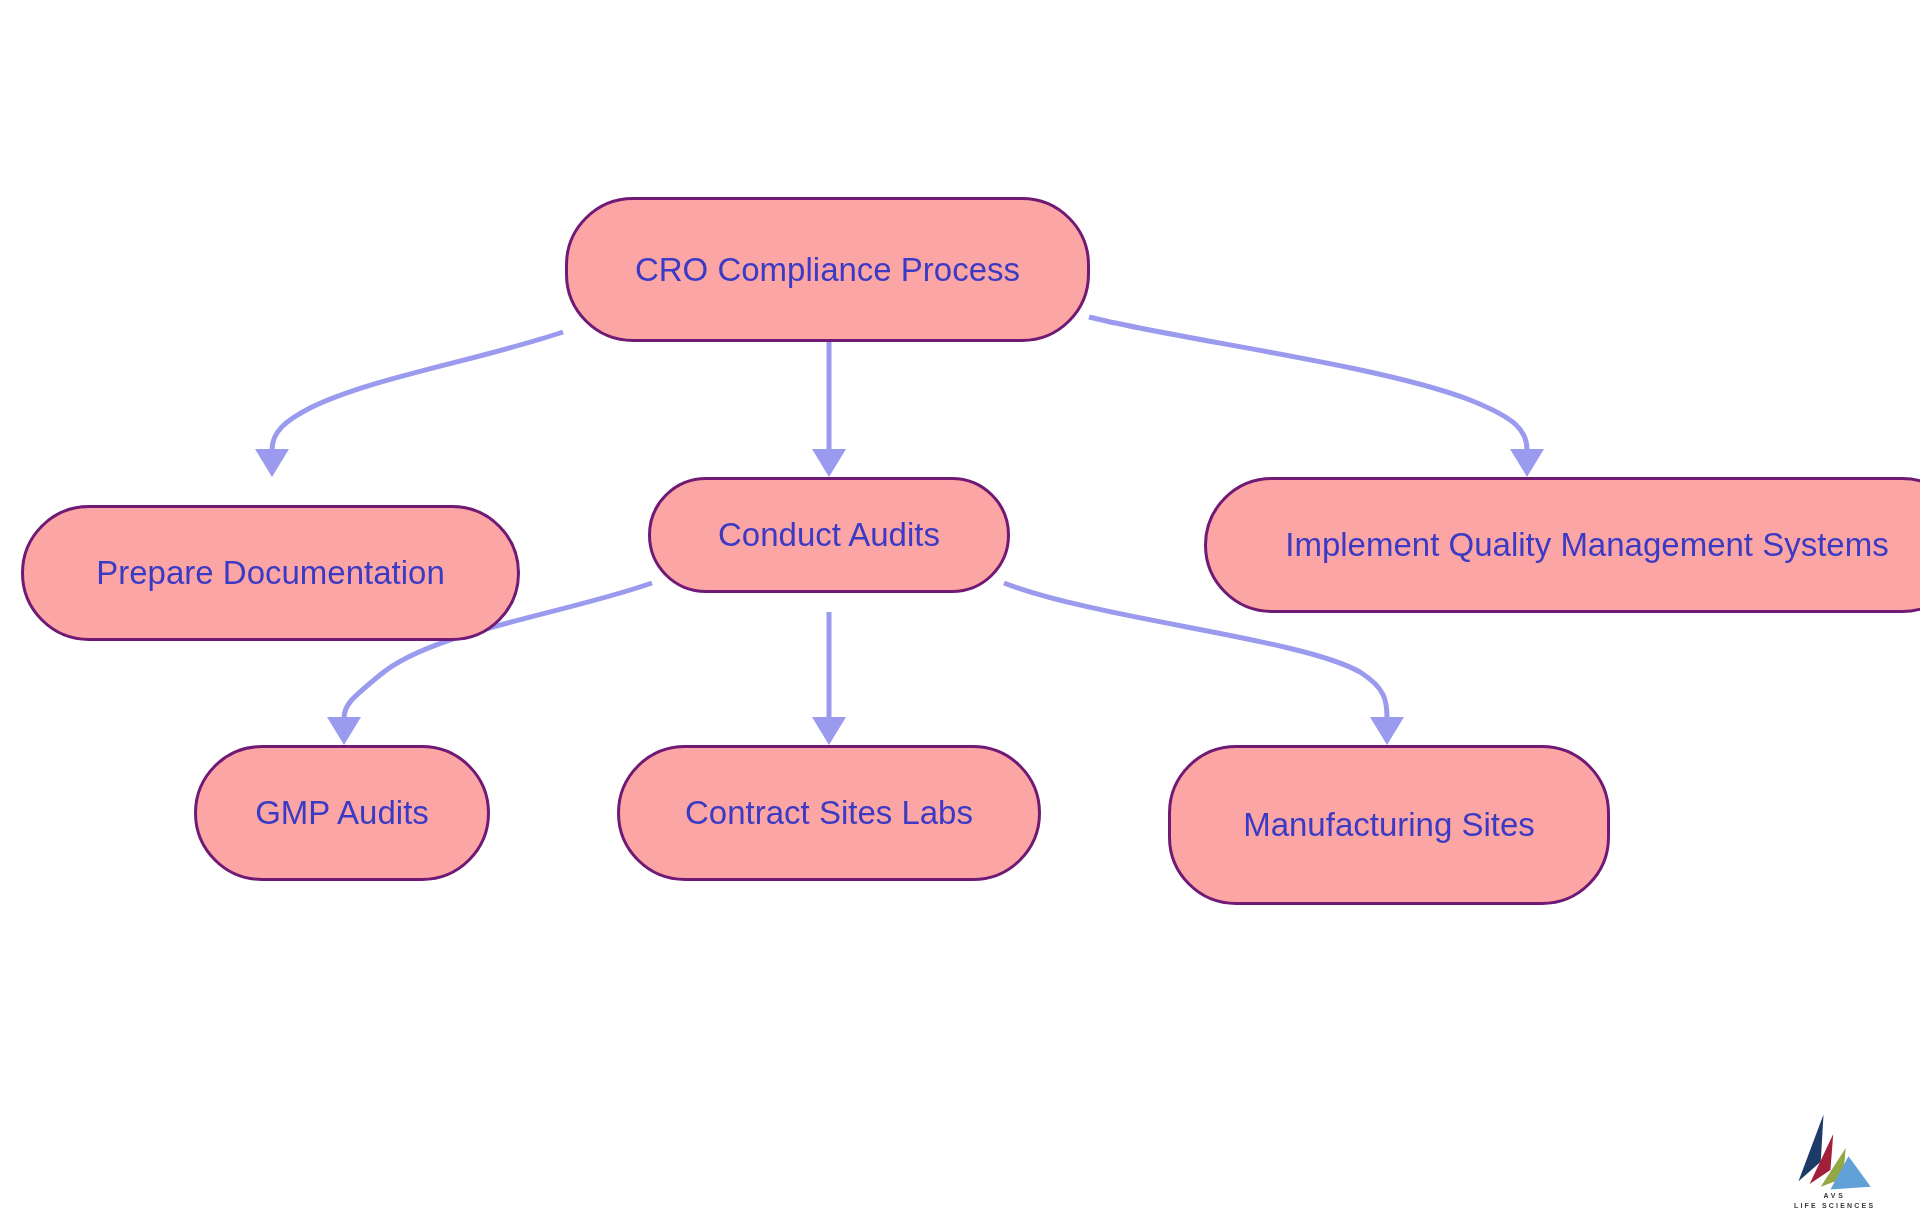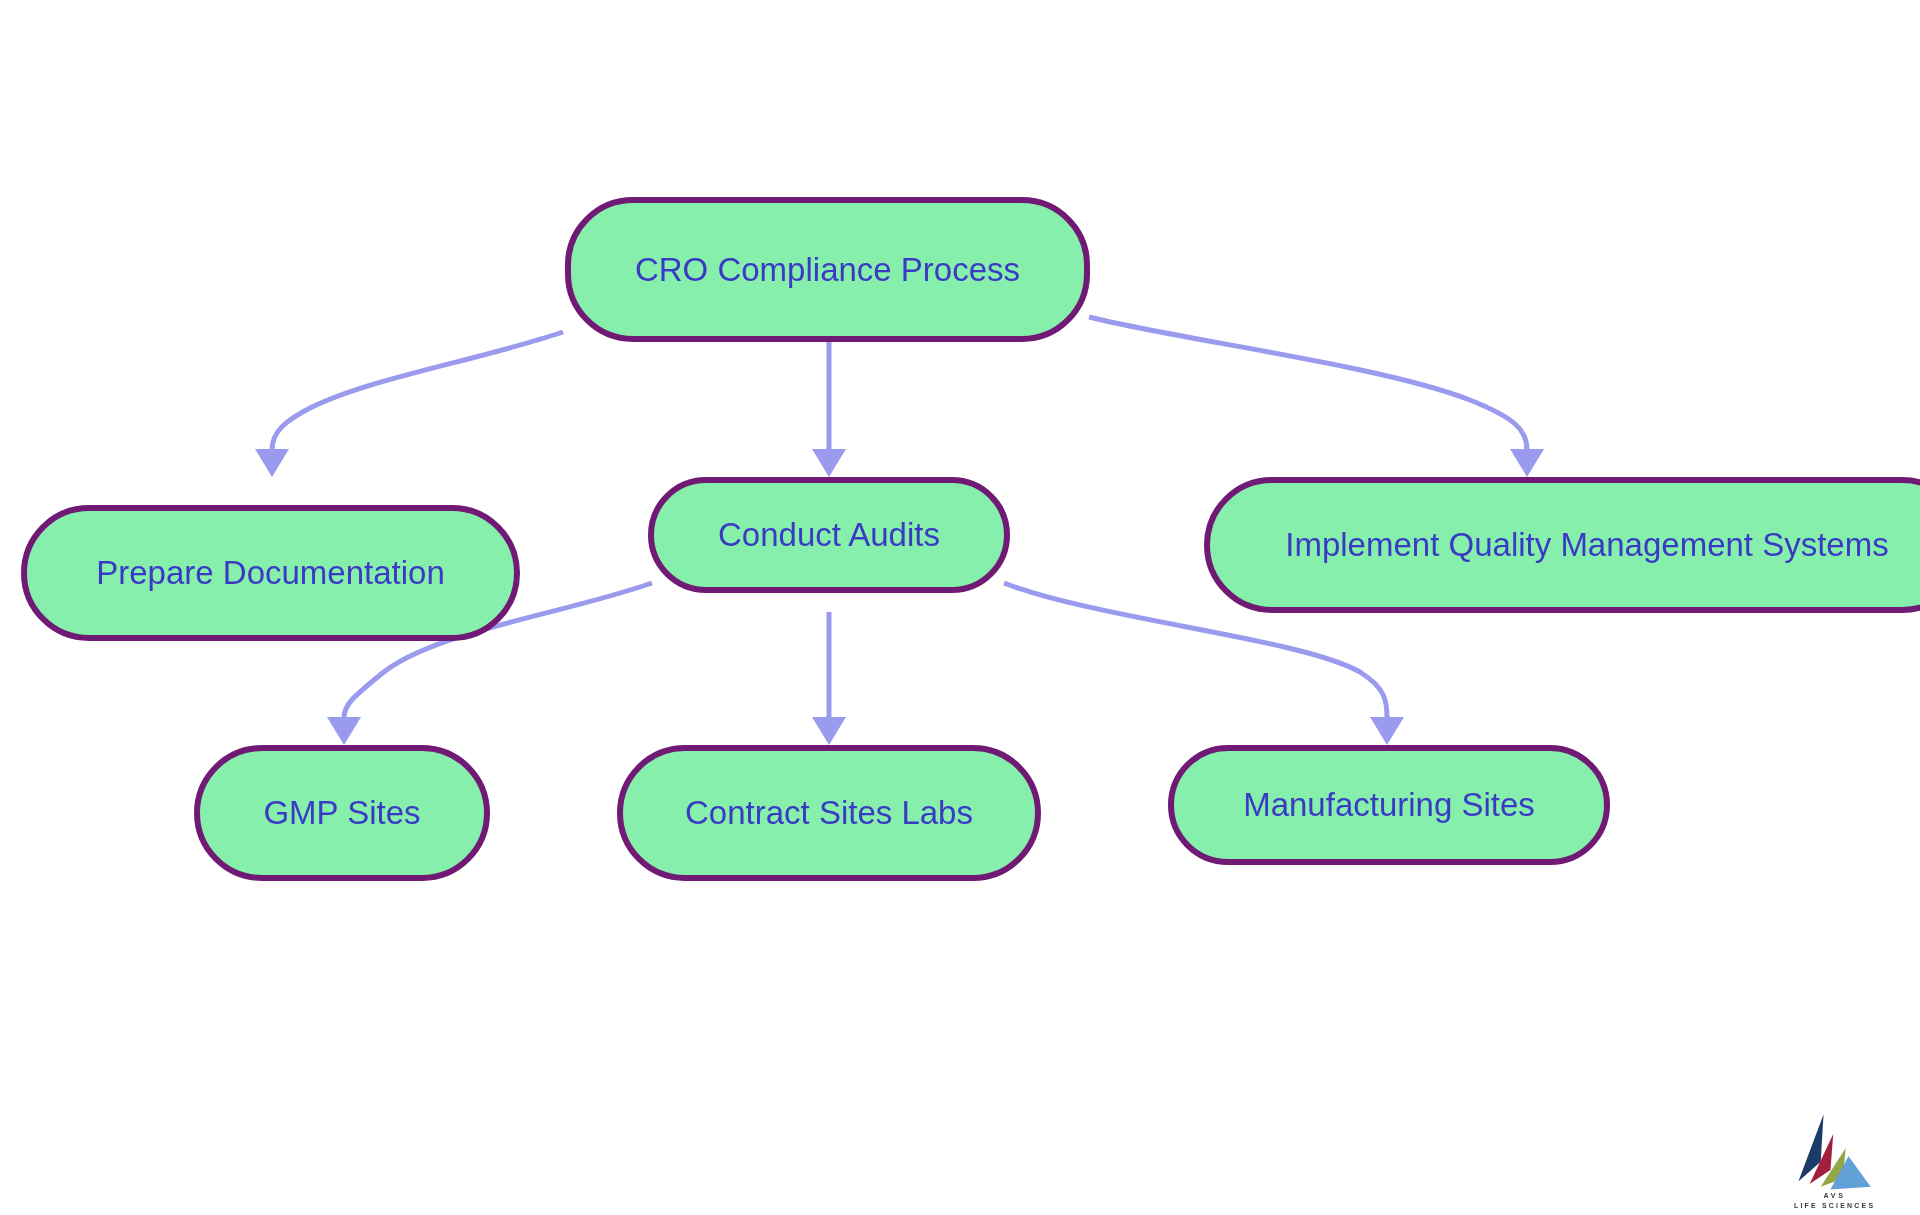--- a/index.html
+++ b/index.html
@@ -25,36 +25,36 @@
   .edge {
     fill: none;
     stroke: #9a9aee;
     stroke-width: 5px;
   }
   .node {
     position: absolute;
     display: flex;
     align-items: center;
     justify-content: center;
-    background: #86efac;
-    border: 6px solid #701a75;
+    background: #fca5a5;
+    border: 3px solid #701a75;
     border-radius: 68px;
     box-sizing: border-box;
     color: #3b3ac4;
     font-size: 33px;
     text-align: center;
     white-space: nowrap;
   }
   .node-root          { left: 565px;  top: 197px; width: 525px; height: 145px; }
   .node-prepare       { left: 21px;   top: 477px; width: 499px; height: 136px; margin-top: 28px; }
   .node-conduct       { left: 648px;  top: 477px; width: 362px; height: 116px; }
   .node-implement     { left: 1204px; top: 477px; width: 766px; height: 136px; }
   .node-gmp           { left: 194px;  top: 745px; width: 296px; height: 136px; }
   .node-contract      { left: 617px;  top: 745px; width: 424px; height: 136px; }
-  .node-manufacturing { left: 1168px; top: 745px; width: 442px; height: 120px; }
+  .node-manufacturing { left: 1168px; top: 745px; width: 442px; height: 160px; }
 
   .logo {
     position: absolute;
     right: 28px;
     bottom: 6px;
     width: 112px;
     height: 100px;
   }
   .logo svg { width: 100%; height: 100%; }
   .logo text {
@@ -92,21 +92,21 @@
 
   <div class="node node-conduct">
     <span>Conduct Audits</span>
   </div>
 
   <div class="node node-implement">
     <span>Implement Quality Management Systems</span>
   </div>
 
   <div class="node node-gmp">
-    <span>GMP Sites</span>
+    <span>GMP Audits</span>
   </div>
 
   <div class="node node-contract">
     <span>Contract Sites Labs</span>
   </div>
 
   <div class="node node-manufacturing">
     <span>Manufacturing Sites</span>
   </div>
 

